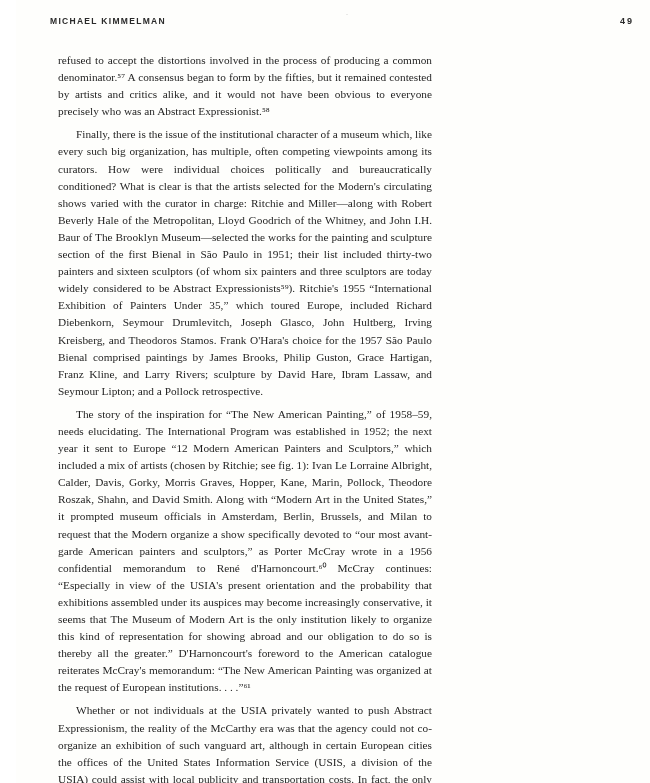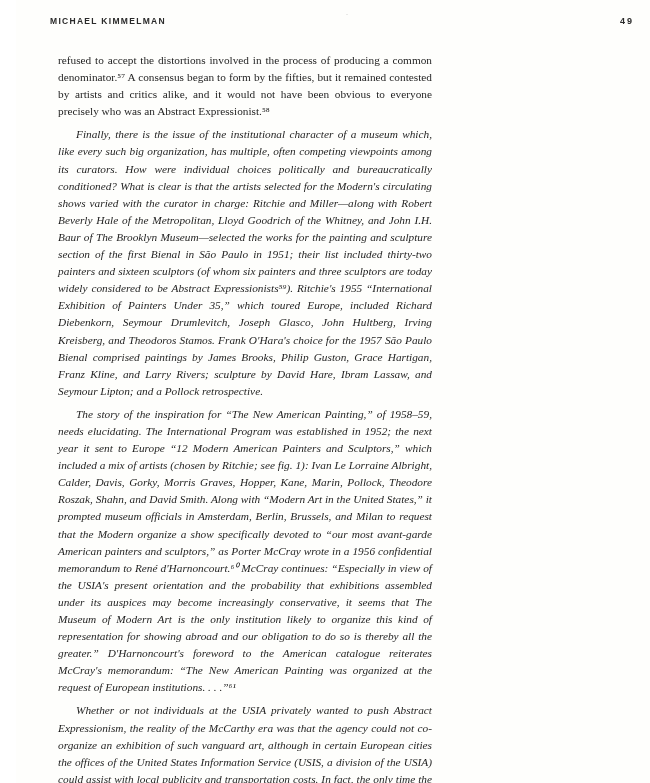--- a/index.html
+++ b/index.html
@@ -65,21 +65,20 @@
     margin: 6px;
     font-size: 11.3px;
     line-height: 17.1px;
     text-align: justify;
     text-indent: 0;
     hyphens: none;
     color: #1f1f1f;
   }
   p.para + p.para {
     text-indent: 18px;
-    font-style: italic;
   }
   
   .skewed { }
 </style>
 </head>
 <body>
 
 <div class="page">
 
   <div class="running-head">

